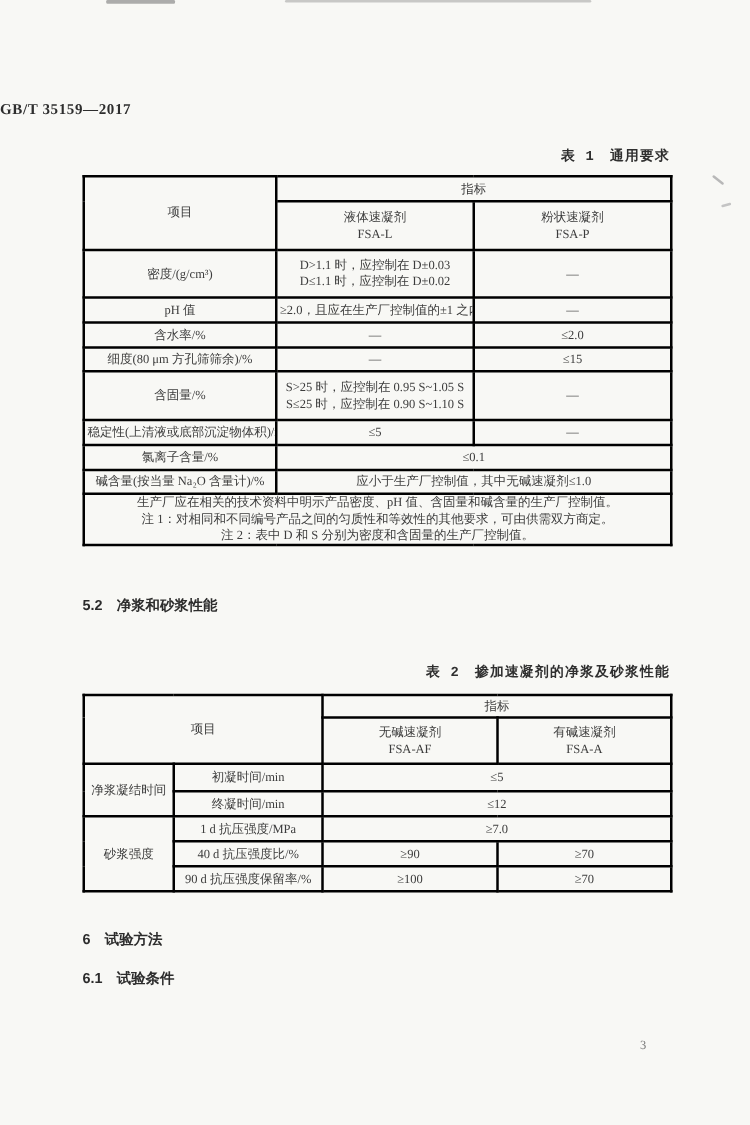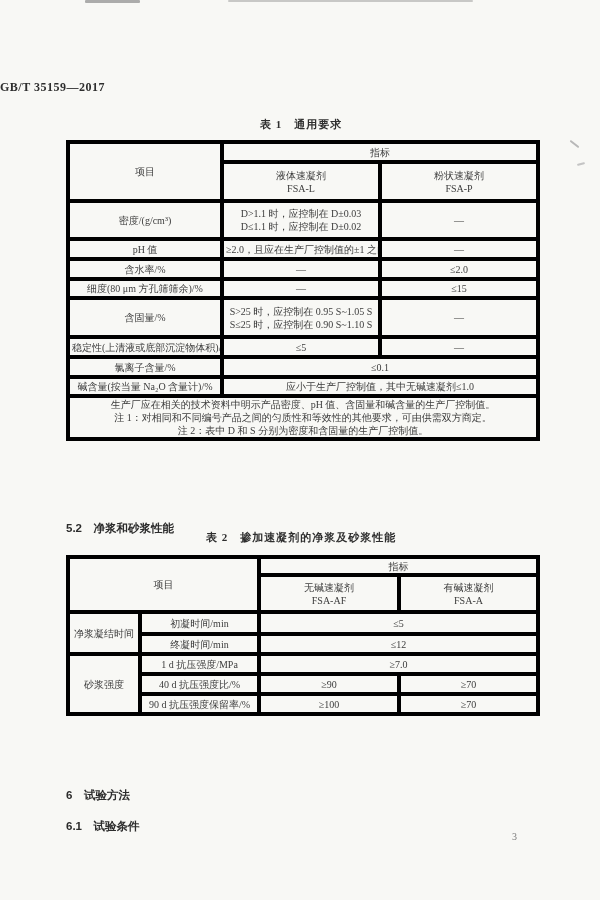--- a/index.html
+++ b/index.html
@@ -8,43 +8,43 @@
     background:#f8f8f5;overflow:hidden;
     font-family:"Liberation Serif",serif;color:#3a3a3a;
   }
   .artifact{position:absolute;border-radius:1px;}
   .doc-number{
     position:absolute;left:0;top:80px;width:540px;text-align:left;
     font-size:12px;font-weight:bold;letter-spacing:.5px;color:#2e2e2e;
     font-family:"Liberation Serif",serif;
   }
   .caption{
-    position:absolute;left:66px;width:470px;text-align:center;
-    font-family:Liberation Serif, serif;font-weight:bold;
+    position:absolute;left:66px;width:470px;text-align:right;
+    font-family:Liberation Mono, monospace;font-weight:bold;
     font-size:11px;color:#2f2f2f;letter-spacing:1px;
   }
   table.std{
     position:absolute;border-collapse:collapse;table-layout:fixed;
     border:1.5px solid #4c4c4c;border-bottom-width:2.2px;
     background:transparent;
   }
   table.std td{
-    border:4px solid #000000;text-align:center;vertical-align:middle;
+    border:2px solid #000000;text-align:center;vertical-align:middle;
     font-size:10px;color:#3c3c3c;padding:0 2px;white-space:nowrap;
     line-height:13px;overflow:hidden;
   }
   td.fs9{font-size:9px;margin-left:15px;}
   .two-line div{line-height:13px;}
   td.notes-cell{
     text-align:left;vertical-align:middle;padding:4px 6px 4px 18px;
     font-size:9px;line-height:17px;white-space:nowrap;color:#444;
   }
   .heading{
     position:absolute;font-family:"Liberation Sans",sans-serif;
-    font-weight:bold;font-size:11.5px;color:#2c2c2c;margin-top:44px;
+    font-weight:bold;font-size:11.5px;color:#2c2c2c;
   }
   .body-text{
     position:absolute;font-size:11px;color:#3a3a3a;line-height:15.5px;
   }
   .page-number{position:absolute;font-size:10px;color:#777;}
 </style>
 </head>
 <body>
 
 <div class="page">

